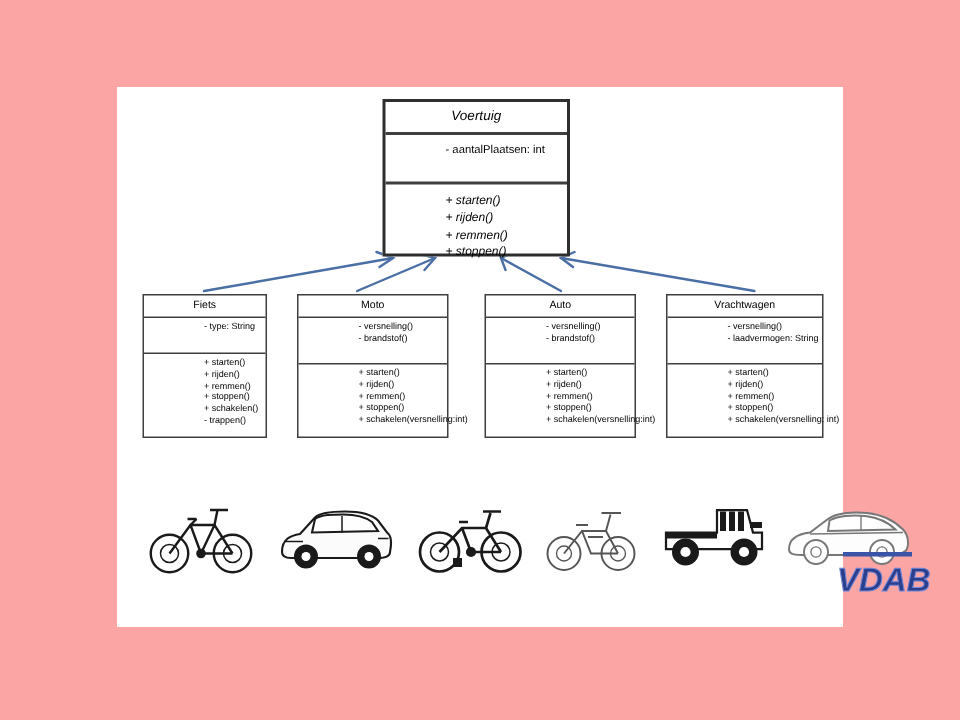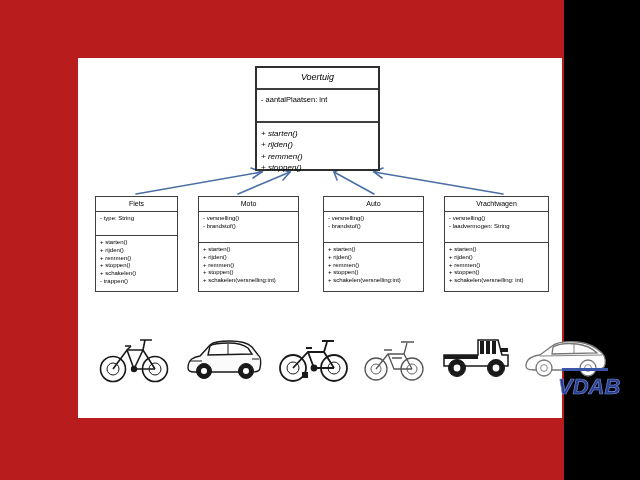--- a/index.html
+++ b/index.html
@@ -10,23 +10,23 @@
     height: 480px;
     overflow: hidden;
   }
   body {
     font-family: "Liberation Sans", sans-serif;
   }
 
   
   #video-frame {
     position: relative;
-    width: 564px;
+    width: 640px;
     height: 480px;
-    background: #b91c1c;
+    background: #fca5a5;
     text-decoration: underline;
   }
 
   
   #slide {
     position: absolute;
     left: 78px;
     top: 58px;
     width: 484px;
     height: 360px;
@@ -50,20 +50,21 @@
   .uml-attrs {
     padding: 3px 3px 3px 4px;
     border-bottom: 1px solid #3f3f3f;
   }
   .uml-ops {
     padding: 3px 3px 3px 4px;
   }
   .uml-attrs div, .uml-ops div {
     line-height: 1.32;
     white-space: nowrap;
+    margin-left: 36px;
   }
 
   
   #class-voertuig {
     left: 177px;
     top: 8px;
     width: 125px;
     height: 105px;
     border-width: 2px;
     border-color: #2f2f2f;

